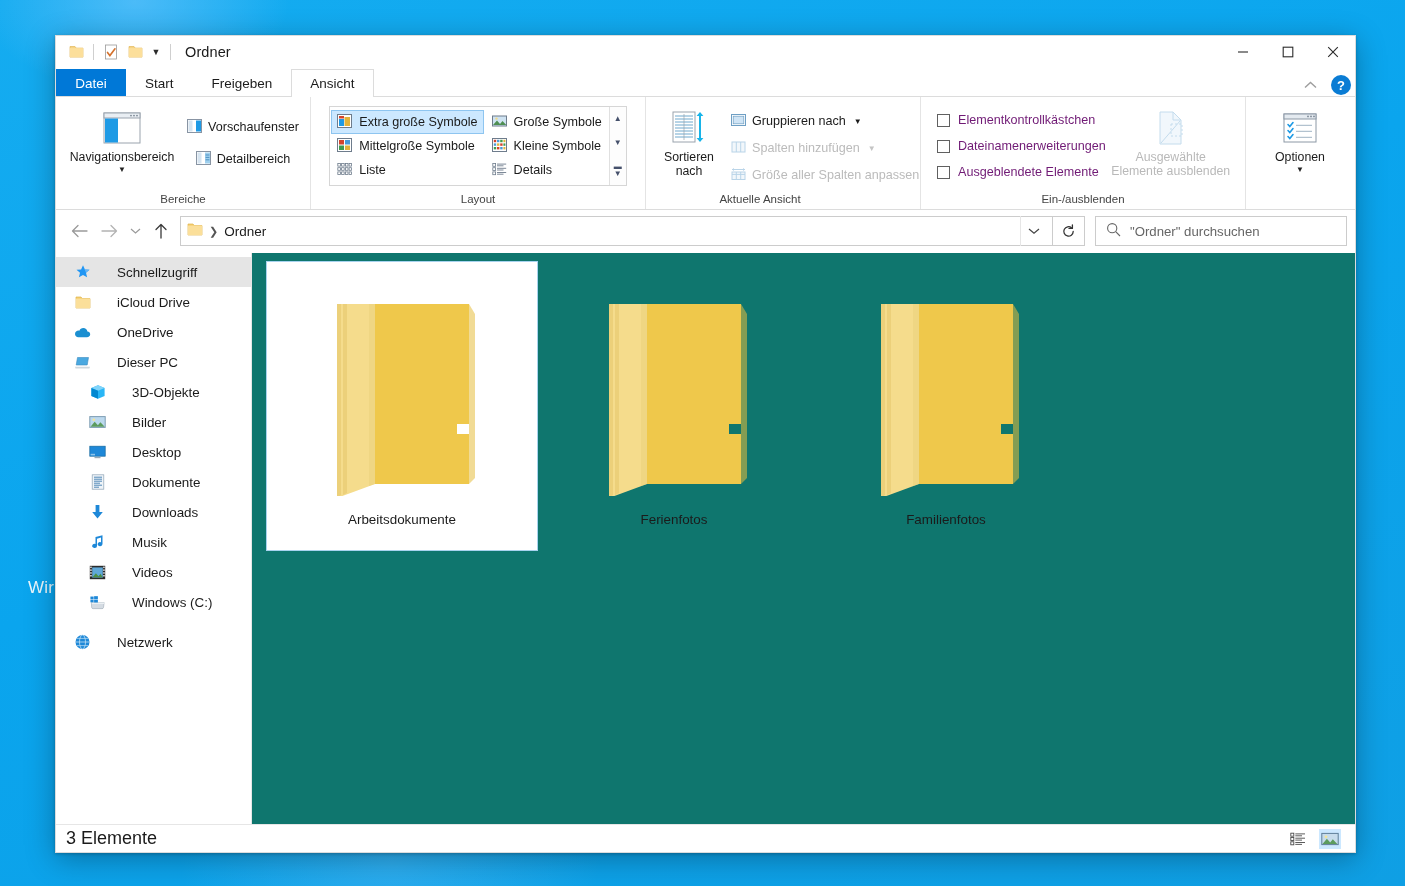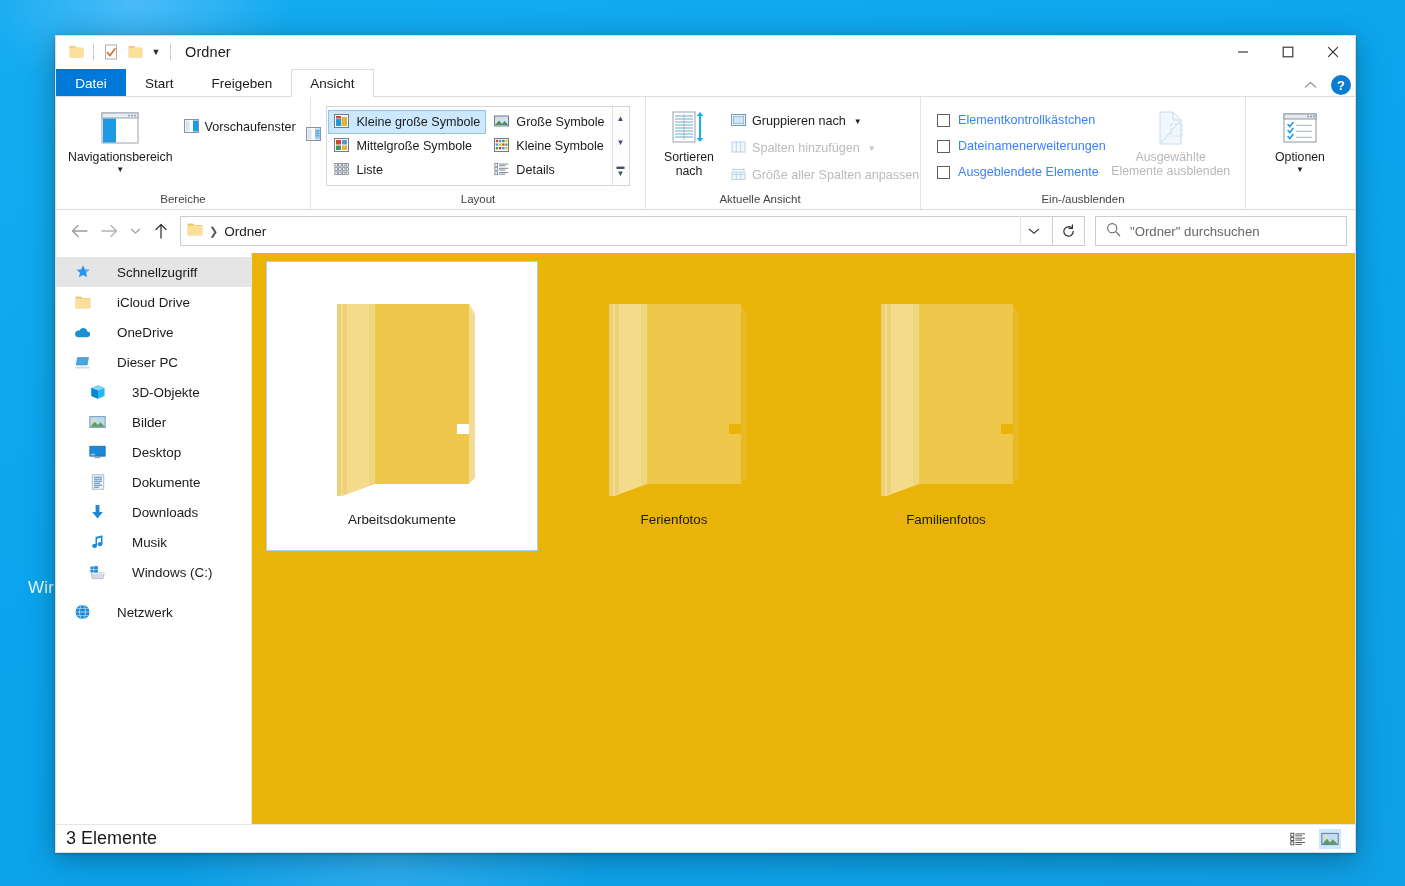--- a/index.html
+++ b/index.html
@@ -179,21 +179,21 @@
   }
   .layoutscroll {
     width: 17px;
     border-left: 1px solid #e0e0e0;
     display: flex; flex-direction: column; align-items: center;
     justify-content: space-around;
     background: #fdfdfd;
   }
   .lsbtn { font-size: 8px; color: #45506b; line-height: 1; }
 
-  .chkrow { display: flex; align-items: center; gap: 8px; height: 26px; font-size: 12.6px; color: #3b82f6; padding-left: 4px;}
+  .chkrow { display: flex; align-items: center; gap: 8px; height: 26px; font-size: 12.6px; color: #701a75; padding-left: 4px;}
   .chkbox {
     width: 13px; height: 13px; border: 1px solid #606060; background: #fff;
   }
 
   
   .addrbar {
     height: 42px; min-height: 42px;
     display: flex; align-items: center;
     background: #ffffff;
     padding: 0 8px;
@@ -248,21 +248,21 @@
   .navitem {
     height: 30px; display: flex; align-items: center;
     gap: 26px; font-size: 13.4px; color: #1b1b1b;
     padding-left: 18px;
     white-space: nowrap;
   }
   .navitem.indent { padding-left: 33px; }
   .navitem.selected { background: #e5e5e5; }
   .navitem .ico { width: 17px; height: 17px; display: flex; align-items: center; justify-content: center; }
 
-  .content { flex: 1; background: #eab308; position: relative; padding: 8px 0 0 14px; }
+  .content { flex: 1; background: #0f766e; position: relative; padding: 8px 0 0 14px; }
   .grid { display: flex; flex-wrap: wrap; gap: 0px; }
   .tile {
     width: 272px; height: 290px;
     display: flex; flex-direction: column; align-items: center;
     justify-content: flex-start;
     padding-top: 24px;
     border: 1px solid transparent;
   }
   .tile.selected {
     background: #ffffff;
@@ -366,21 +366,21 @@
               <rect x="1" y="1" width="36" height="5" fill="#e9eef3" stroke="#9aa3ad" stroke-width="1"></rect>
               <rect x="2" y="6.5" width="13" height="24" fill="#1e9ae5"></rect>
               <circle cx="28" cy="3.6" r="0.9" fill="#7b8794"></circle>
                 <circle cx="31" cy="3.6" r="0.9" fill="#7b8794"></circle>
                 <circle cx="34" cy="3.6" r="0.9" fill="#7b8794"></circle>
             </svg>
           </div>
           <div class="lbl">Navigationsbereich</div>
           <div class="caret">▼</div>
         </div>
-        <div style="display:flex;flex-direction:row;padding-top:10px;">
+        <div style="display:flex;flex-direction:column;padding-top:10px;align-items:center;">
           <div class="smallbtn">
             <span>
               <svg width="15" height="14" viewBox="0 0 15 14">
                   <rect x=".5" y=".5" width="14" height="13" fill="#fff" stroke="#8894a3"></rect>
                   <rect x="1.5" y="1.5" width="4" height="11" fill="#d6e4f0"></rect>
                   <rect x="9" y="1.5" width="5" height="11" fill="#1e9ae5"></rect>
                 </svg>
             </span>
             <span>Vorschaufenster</span>
           </div>
@@ -409,21 +409,21 @@
             <div class="layoutcol">
               <div class="layoutitem selected">
                 <span>
                   <svg width="15" height="14" viewBox="0 0 15 14">
                       <rect x=".5" y=".5" width="14" height="13" fill="#fff" stroke="#6e7c8c"></rect>
                       <rect x="2" y="5" width="5" height="7" fill="#1e9ae5"></rect>
                       <rect x="7.5" y="3" width="5.5" height="9" fill="#e2b33a"></rect>
                       <rect x="2" y="2" width="5" height="2.5" fill="#d4442c"></rect>
                     </svg>
                 </span>
-                <span>Kleine große Symbole</span>
+                <span>Extra große Symbole</span>
               </div>
               <div class="layoutitem">
                 <span>
                   <svg width="15" height="14" viewBox="0 0 15 14">
                       <rect x=".5" y=".5" width="14" height="13" fill="#fff" stroke="#6e7c8c"></rect>
                       <rect x="2" y="2" width="5" height="4.5" fill="#d4442c"></rect>
                       <rect x="8" y="2" width="5" height="4.5" fill="#4a9ad6"></rect>
                       <rect x="2" y="7.5" width="5" height="4.5" fill="#3f9b4e"></rect>
                       <rect x="8" y="7.5" width="5" height="4.5" fill="#e2b33a"></rect>
                     </svg>
@@ -795,20 +795,40 @@
 
       <div class="navitem indent">
         <span class="ico">
           <svg width="14" height="16" viewBox="0 0 14 16">
               <path d="M11.5 1.2v8.9a2.4 2.1 0 1 1-1.5-1.95V3.6L6 4.8v7.1a2.4 2.1 0 1 1-1.5-1.95V3.1z" fill="#1e88d8"></path>
             </svg>
         </span>
         <span>Musik</span>
       </div>
 
+      <div class="navitem indent">
+        <span class="ico">
+          <svg width="17" height="15" viewBox="0 0 17 15">
+              <rect x=".8" y=".8" width="15.4" height="13.4" fill="#2b2b2b"></rect>
+              <rect x="3.2" y="2.4" width="10.6" height="10.2" fill="#5fa8d8"></rect>
+              <path d="M3.5 12.2l3.4-4 2.6 3 2-2.5 2.2 3.5z" fill="#4d8f45"></path>
+              <g fill="#e8e8e8">
+                <rect x="1.2" y="1.6" width="1.5" height="1.5"></rect>
+                <rect x="1.2" y="4.4" width="1.5" height="1.5"></rect>
+                <rect x="1.2" y="7.2" width="1.5" height="1.5"></rect>
+                <rect x="1.2" y="10" width="1.5" height="1.5"></rect>
+                <rect x="14.2" y="1.6" width="1.5" height="1.5"></rect>
+                <rect x="14.2" y="4.4" width="1.5" height="1.5"></rect>
+                <rect x="14.2" y="7.2" width="1.5" height="1.5"></rect>
+                <rect x="14.2" y="10" width="1.5" height="1.5"></rect>
+              </g>
+            </svg>
+        </span>
+        <span>Videos</span>
+      </div>
 
       <div class="navitem indent">
         <span class="ico">
           <svg width="18" height="15" viewBox="0 0 18 15">
               <path d="M2.5 7.5h13.5l-.6 5.2c-.1.8-.8 1.3-1.6 1.3H4.3c-.8 0-1.4-.5-1.5-1.3z" fill="#d4dbe2" stroke="#9aa7b2" stroke-width=".6"></path>
               <path d="M3 7.5h13v1.5H3z" fill="#eef2f5"></path>
               <g fill="#1e88d8">
                 <rect x="1.5" y="1.2" width="3.4" height="3"></rect>
                 <rect x="5.4" y=".8" width="4" height="3.4"></rect>
                 <rect x="1.5" y="4.7" width="3.4" height="2.6"></rect>

